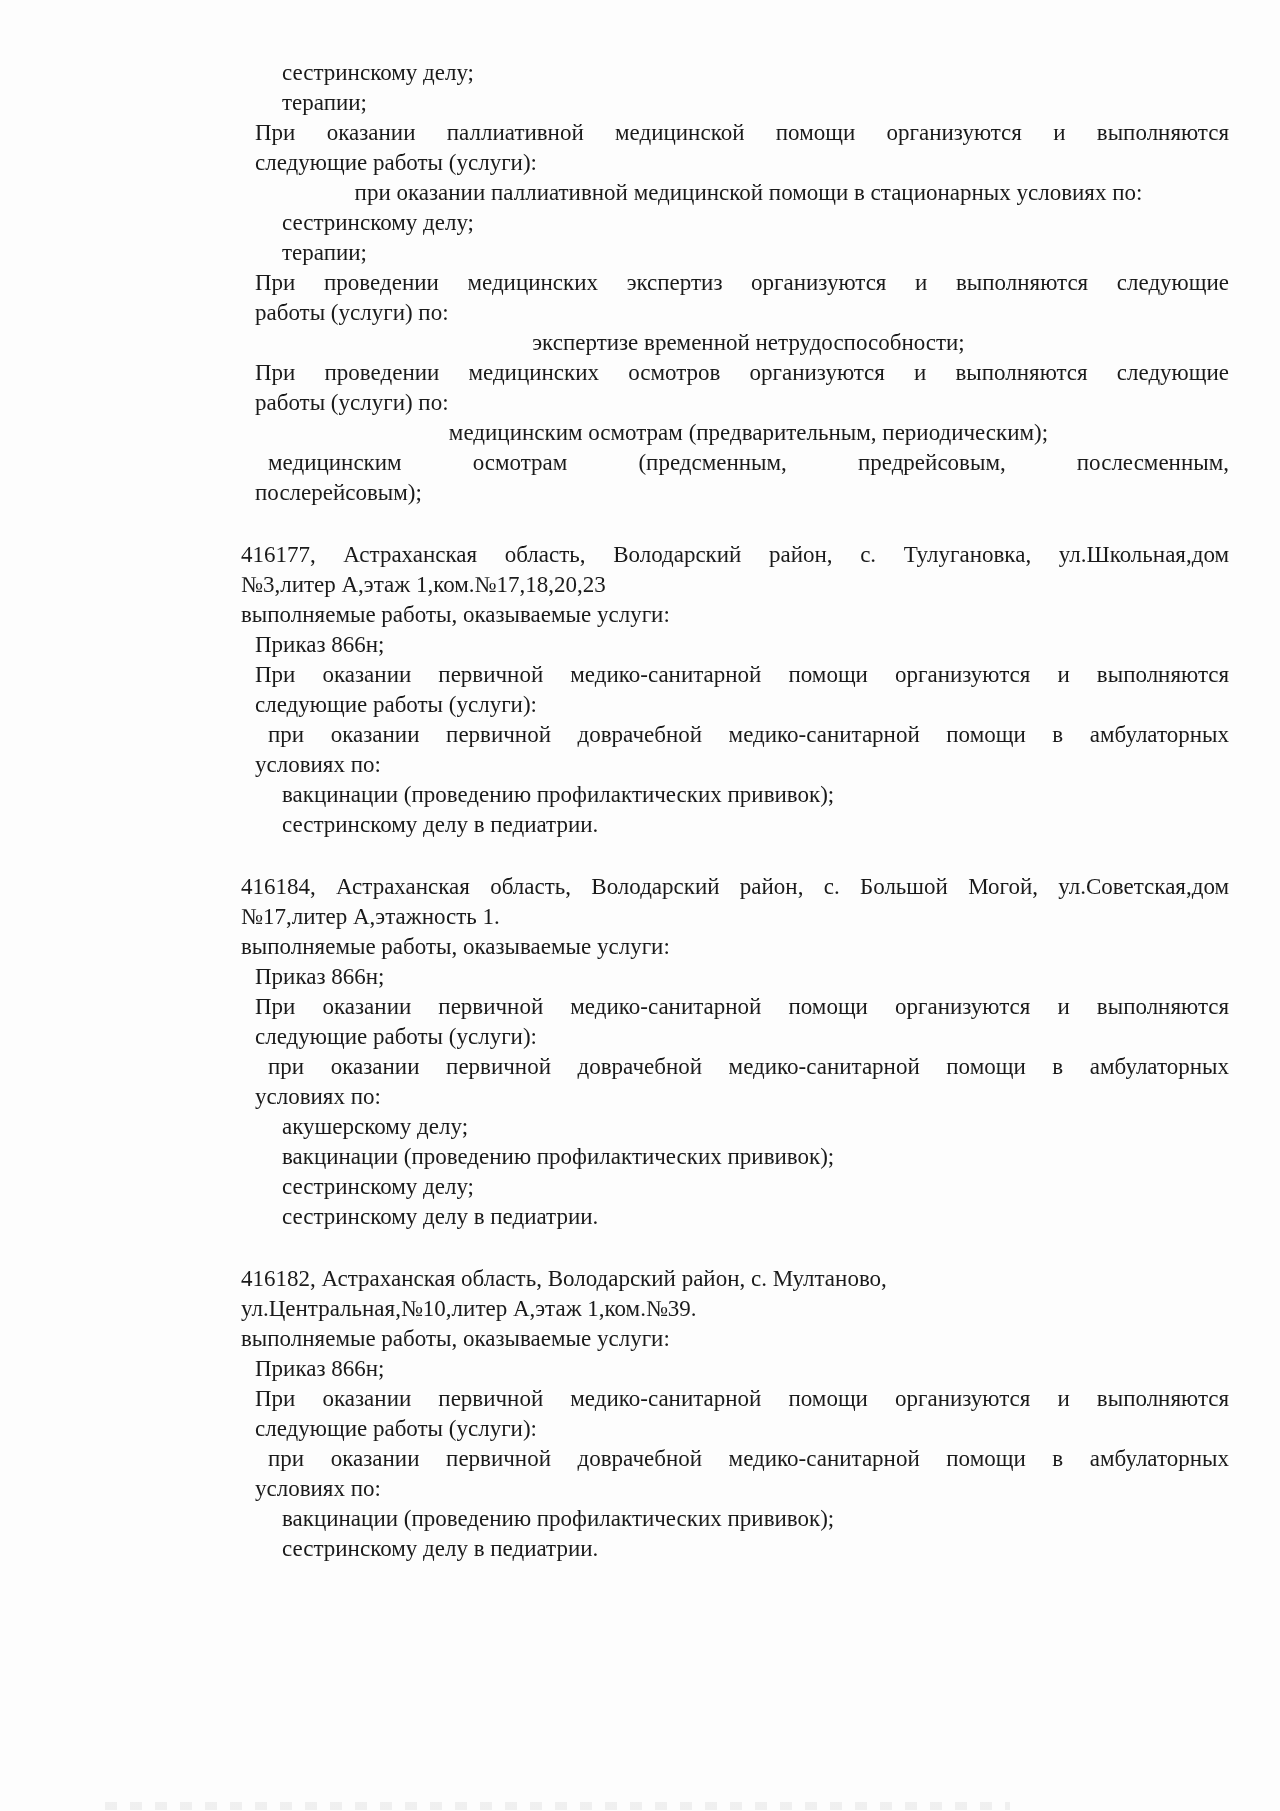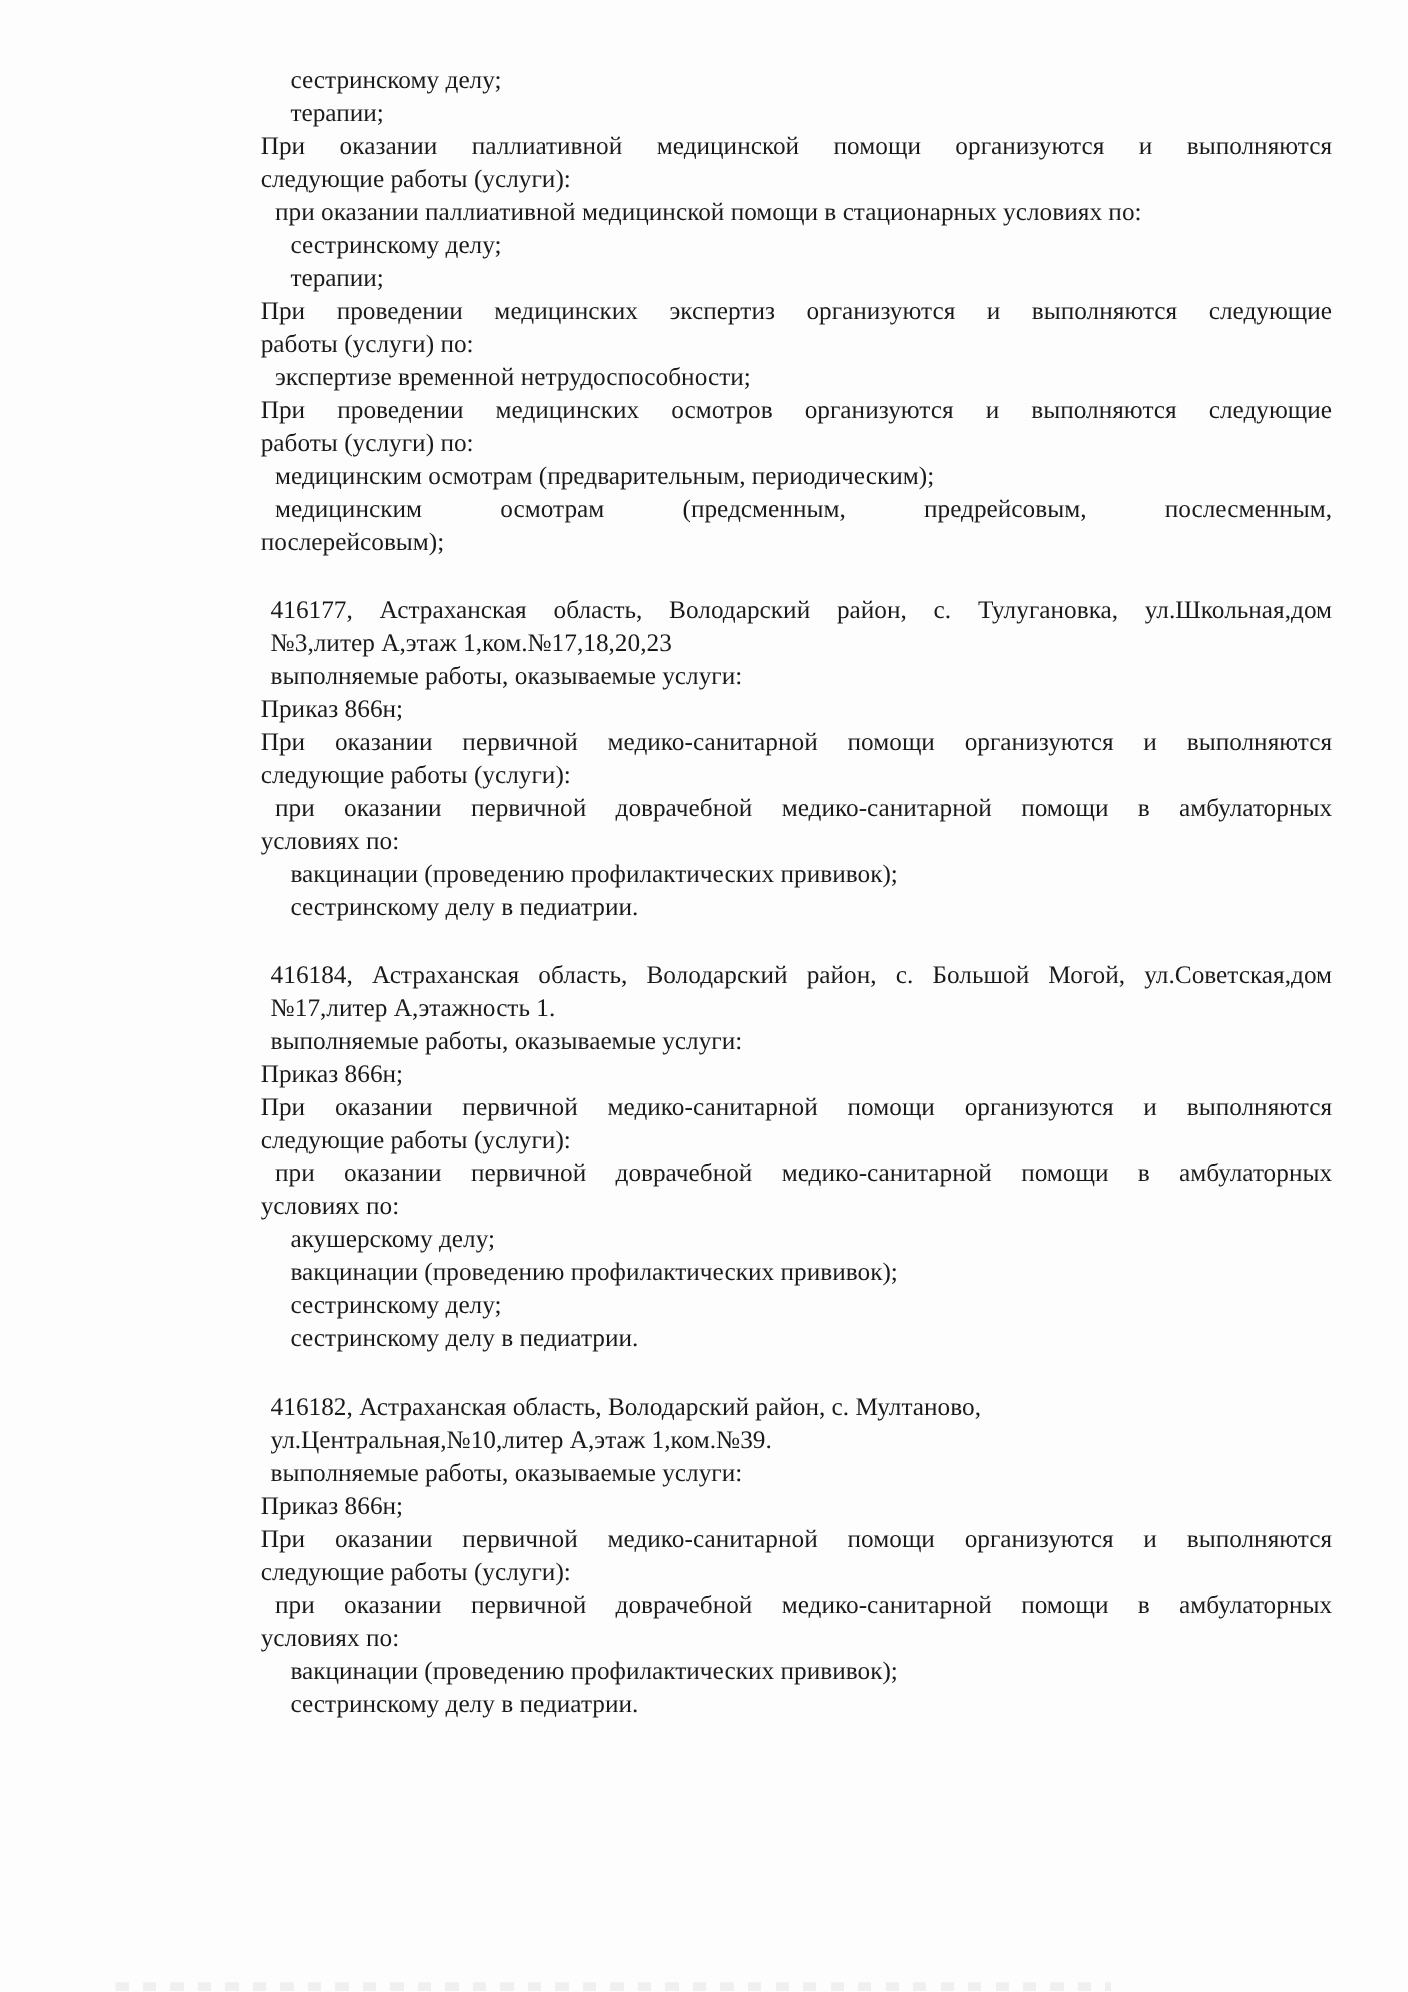--- a/index.html
+++ b/index.html
@@ -11,36 +11,36 @@
     position: relative;
     width: 1280px;
     height: 1811px;
     background: #fdfdfd;
     overflow: hidden;
     font-family: "Liberation Serif", "DejaVu Serif", serif;
     color: #1a1a1a;
   }
   .content {
     position: absolute;
-    left: 223px;
+    left: 241px;
     top: 58px;
     width: 988px;
     font-size: 23px;
     line-height: 30px;
   }
   .section { margin: 0; }
   .section + .section { margin-top: 32px; }
   .line {
     min-height: 30px;
     white-space: normal;
     text-align: left;
   }
-  .indent-0 { padding-left: 0; margin-left: 23px; }
+  .indent-0 { padding-left: 0; }
   .indent-1 { padding-left: 14px; }
-  .indent-2 { padding-left: 27px; }
+  .indent-2 { padding-left: 27px; text-align: center; }
   .indent-3 { padding-left: 41px; }
   .just {
     text-align: justify;
     text-align-last: justify;
   }
   
   .cutoff-artifact {
     position: absolute;
     left: 105px;
     top: 1802px;

